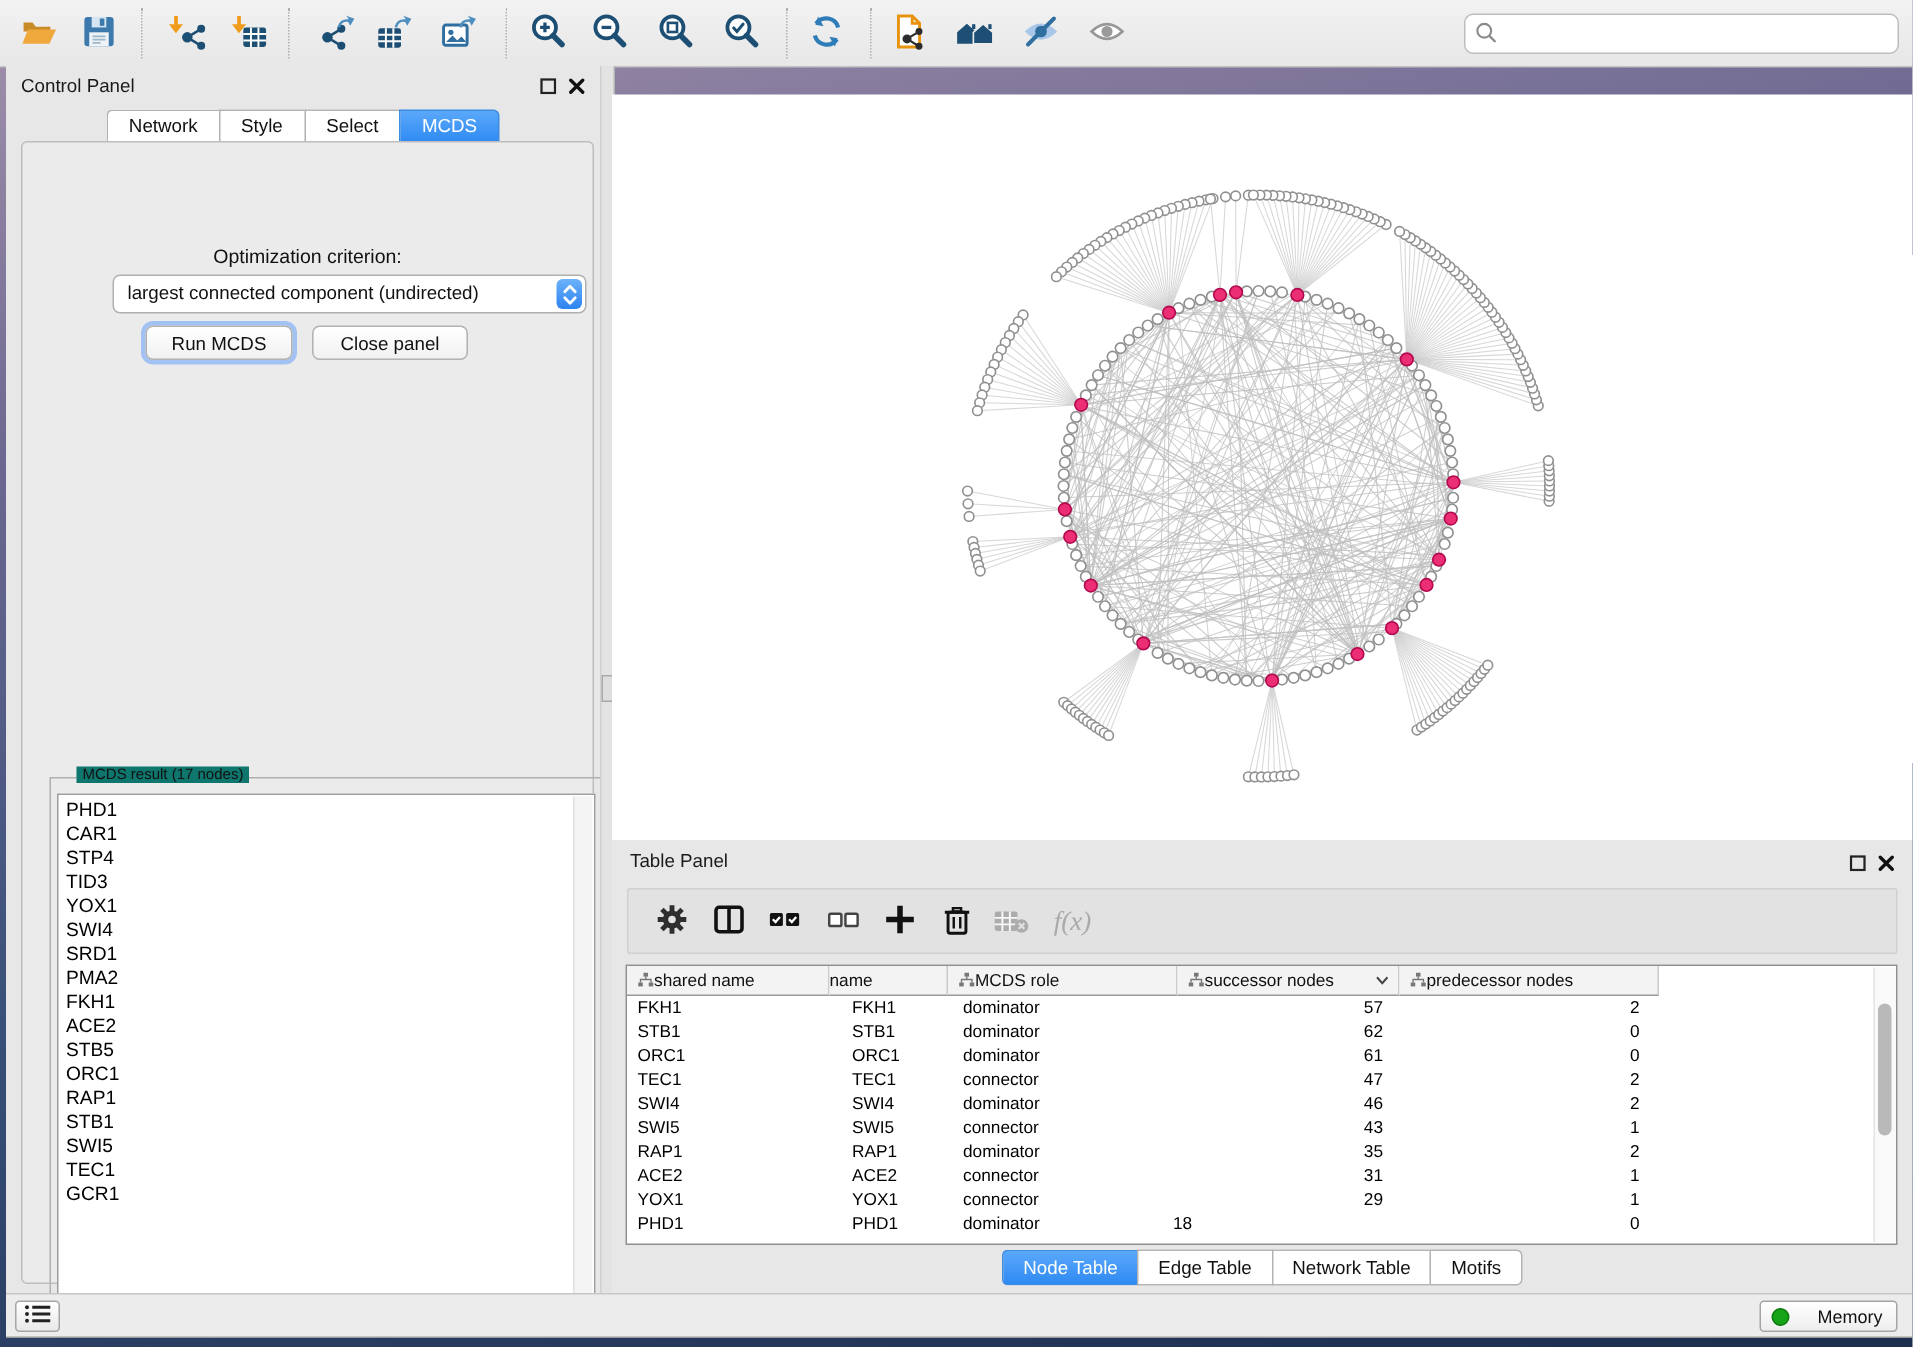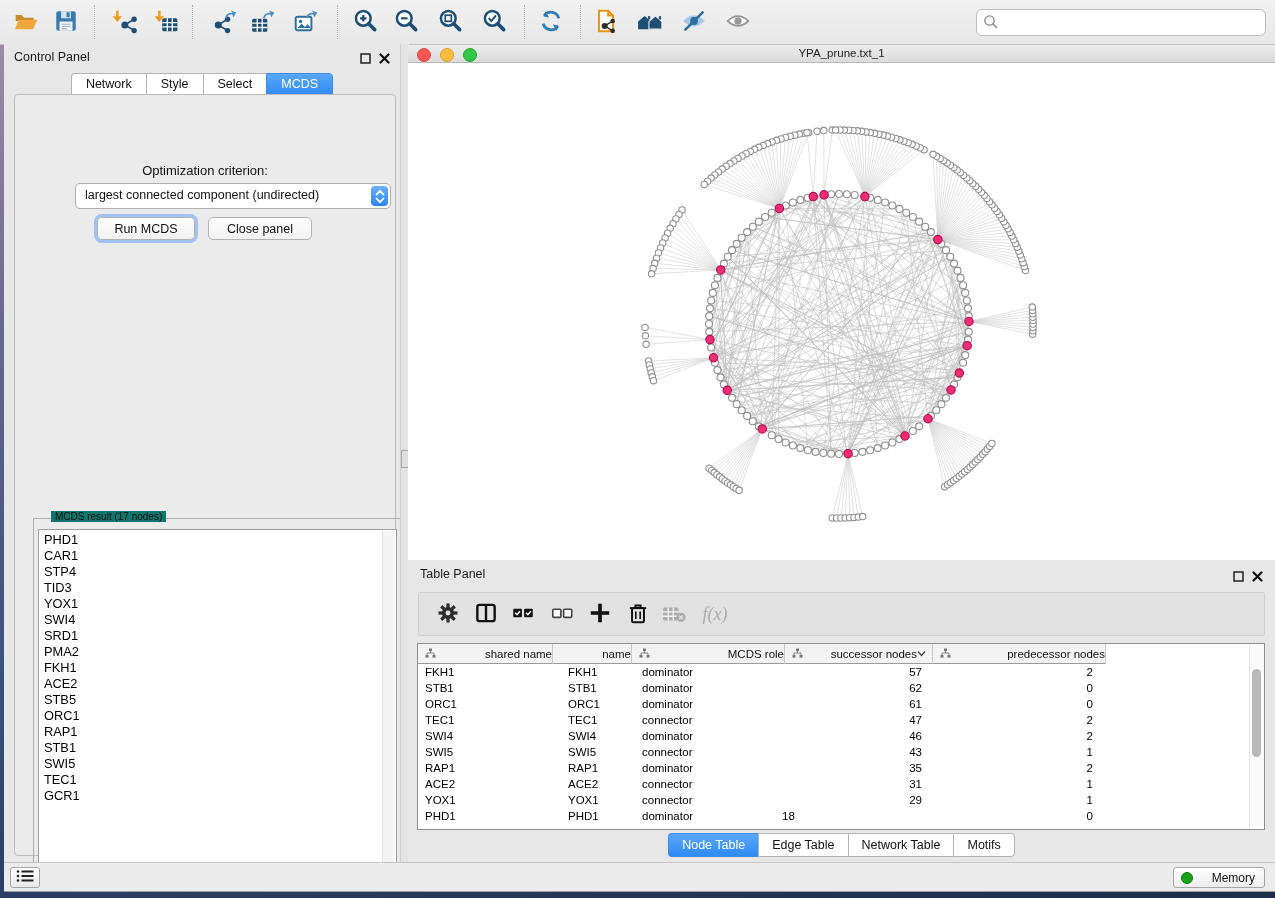--- a/index.html
+++ b/index.html
@@ -65,21 +65,21 @@
   
   .table-panel{left:408px;top:560px;width:867px;height:302px;background:#e7e7e7;}
   .tp-title{left:12px;top:7px;font-size:12.5px;color:#1a1a1a;}
   .tp-toolbar{left:10px;top:32px;width:845px;height:42px;background:#e2e2e2;border:1px solid #d0d0d0;border-radius:2px;}
   .tpbtn{position:absolute;top:7px;width:30px;height:28px;border:none;background:transparent;padding:0;}
   .fx{font-family:"Liberation Serif",serif;font-style:italic;font-size:18px;color:#aaa;}
   .ntable{left:9px;top:83px;width:846px;height:185px;background:#fff;border:1px solid #8f8f8f;}
   .thead{position:absolute;left:0;top:0;height:19px;display:flex;}
   .th{position:relative;height:19px;background:#f3f3f3;border-right:1px solid #c9c9c9;border-bottom:1px solid #9a9a9a;
       display:flex;align-items:center;font-size:11.5px;color:#111;}
-  .th .lbl{flex:1;text-align:right;}
+  .th .lbl{flex:1;text-align:left;}
   .th .treeic{margin-left:7px;}
   .tbody{position:absolute;left:0;top:20px;right:14px;}
   .tr{height:16px;display:flex;font-size:11.5px;color:#000;}
   .td{overflow:hidden;white-space:nowrap;}
   .vscroll{position:absolute;top:1px;right:0;bottom:1px;width:14px;background:#fafafa;border-left:1px solid #e4e4e4;}
   .vscroll .thumb{position:absolute;left:2px;top:24px;width:9px;height:88px;border-radius:5px;background:#b9b9b9;}
   .tp-tabs{left:0;top:273px;width:100%;display:flex;justify-content:center;}
   .tp-tab{height:22px;line-height:22px;padding:0 13px;background:#fff;border:1px solid #b3b3b3;border-right:none;
           font-size:12.5px;color:#111;}
   .tp-tab:first-child{border-radius:4px 0 0 4px;}
@@ -274,28 +274,20 @@
           </div>
       </div>
     </div>
   </div>
 
   <div class="abs vsplit">
       <div class="handle"></div>
     </div>
 
   <div class="abs net-window">
-    <div class="abs net-title">
-      <div class="lights">
-        <span class="light" style="background:#fc5753;border:1px solid #df4744;"></span>
-        <span class="light" style="background:#fdbc40;border:1px solid #de9b2d;"></span>
-        <span class="light" style="background:#33c748;border:1px solid #22a52f;"></span>
-      </div>
-      <div class="txt">YPA_prune.txt_1</div>
-    </div>
     <div class="abs net-canvas">
       <svg id="net-svg" width="867" height="497" viewBox="0 0 867 497">
           <g>
             <line x1="371.3755579170391" y1="145.47975975485662" x2="303.1294120968713" y2="284.43315491580773" stroke="#bfbfbf" stroke-width="0.7" stroke-opacity="0.8"></line>
             <line x1="371.3755579170391" y1="145.47975975485662" x2="328.6661475208234" y2="341.17345344171054" stroke="#bfbfbf" stroke-width="0.7" stroke-opacity="0.8"></line>
             <line x1="371.3755579170391" y1="145.47975975485662" x2="319.74843460081183" y2="328.2539158430954" stroke="#bfbfbf" stroke-width="0.7" stroke-opacity="0.8"></line>
             <line x1="371.3755579170391" y1="145.47975975485662" x2="504.8484170750503" y2="367.9879025661753" stroke="#bfbfbf" stroke-width="0.7" stroke-opacity="0.8"></line>
             <line x1="371.3755579170391" y1="145.47975975485662" x2="303.1294120968713" y2="284.43315491580773" stroke="#bfbfbf" stroke-width="0.7" stroke-opacity="0.8"></line>
             <line x1="371.3755579170391" y1="145.47975975485662" x2="546.1092833349173" y2="200.58598763431007" stroke="#bfbfbf" stroke-width="0.7" stroke-opacity="0.8"></line>
             <line x1="371.3755579170391" y1="145.47975975485662" x2="303.1294120968713" y2="284.43315491580773" stroke="#bfbfbf" stroke-width="0.7" stroke-opacity="0.8"></line>

